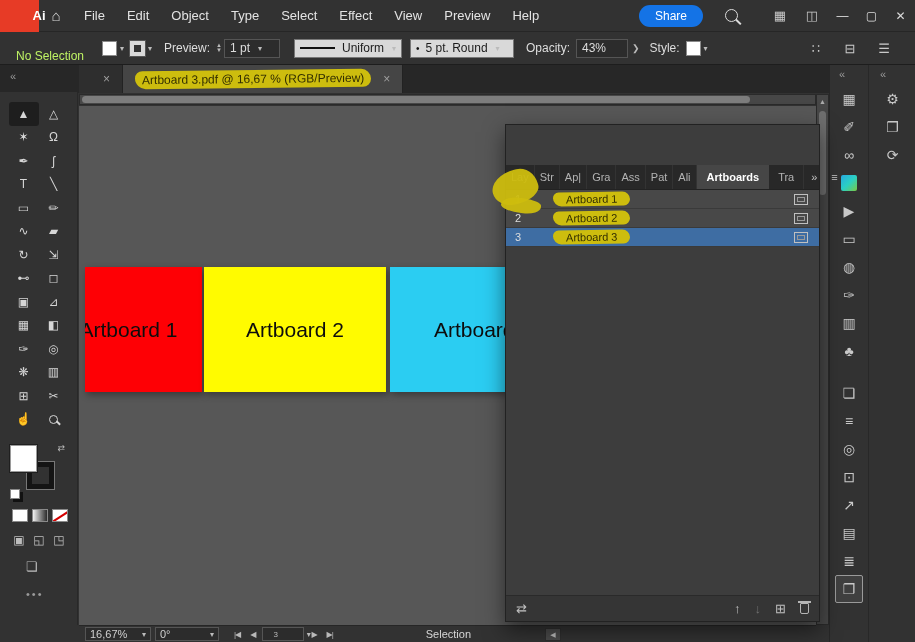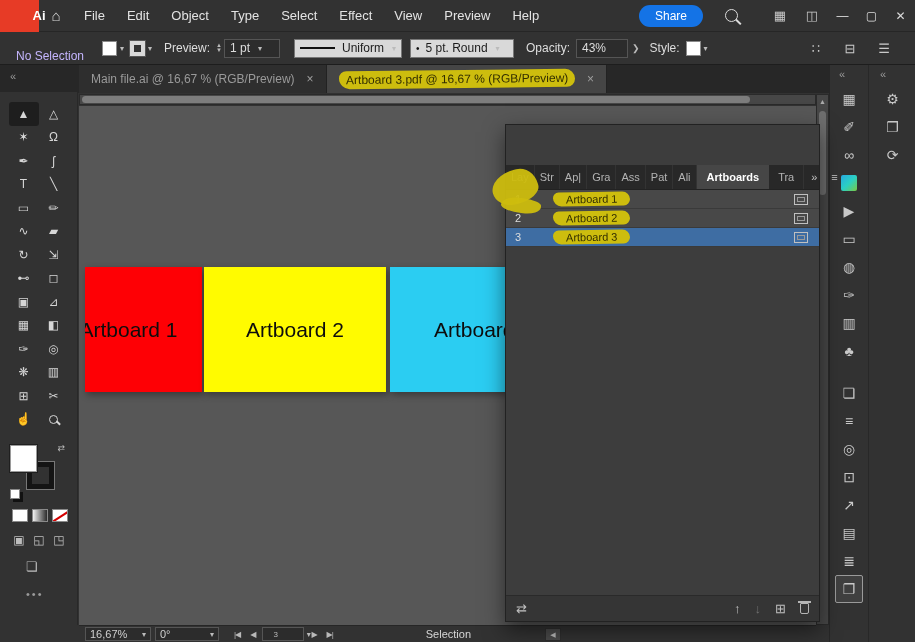--- a/index.html
+++ b/index.html
@@ -23,21 +23,21 @@
   .search-icon { width:13px; height:13px; border:1.6px solid #dcdcdc; border-radius:50%;
     position:relative; margin-right:26px; }
   .search-icon:after { content:""; position:absolute; width:7px; height:1.6px; background:#dcdcdc;
     right:-5px; bottom:-2px; transform:rotate(45deg); }
   .tb-icon { width:32px; text-align:center; color:#c9c9c9; font-size:13px; }
   .win-btn { width:29px; height:32px; line-height:32px; text-align:center; font-size:12px; color:#dcdcdc; }
 
   
   .controlbar { position:absolute; top:32px; left:0; right:0; height:33px;
     display:flex; align-items:center; background:#323232; border-bottom:1px solid #1d1d1d; }
-  .no-selection { margin:15px 14px 0 16px; color:#c4b5fd; width:72px; }
+  .no-selection { margin:15px 14px 0 16px; color:#bef264; width:72px; }
   .swatch { width:15px; height:15px; background:#fff; border:1px solid #8a8a8a; }
   .caret { font-size:8px; color:#bbb; margin:0 6px 0 3px; }
   .stroke-proxy { width:15px; height:15px; border:4px solid #d9d9d9; background:transparent; outline:1px solid #555; }
   .cb-label { color:#dedede; margin:0 6px; }
   .spinner { display:flex; flex-direction:column; font-size:6px; color:#bbb; line-height:5px; margin-right:2px; }
   .dd { display:flex; align-items:center; border:1px solid #555; background:#2c2c2c;
     height:19px; padding:0 5px; color:#ddd; }
   .dd .caret { margin:0 0 0 8px; }
   .dd.light { background:#d9d9d9; color:#1c1c1c; border-color:#777; }
   .line-sample { display:inline-block; width:36px; height:2px; background:#111; margin-right:7px; }
@@ -251,21 +251,20 @@
     <div class="cb-right">
       <span class="tb-icon">∷</span>
       <span class="tb-icon">⊟</span>
       <span class="tb-icon">☰</span>
     </div>
   </div>
 
   <div class="tabbar">
     <span class="tab-collapse">«</span>
     <div class="tab">
-      <span>Main file.ai @ 16,67 % (RGB/Preview)</span>
       <span class="tab-close">×</span>
     </div>
     <div class="tab active">
       <span class="marker">Artboard 3.pdf @ 16,67 % (RGB/Preview)</span>
       <span class="tab-close">×</span>
     </div>
   </div>
 
   <div class="hscroll">
     <div class="thumb"></div>

